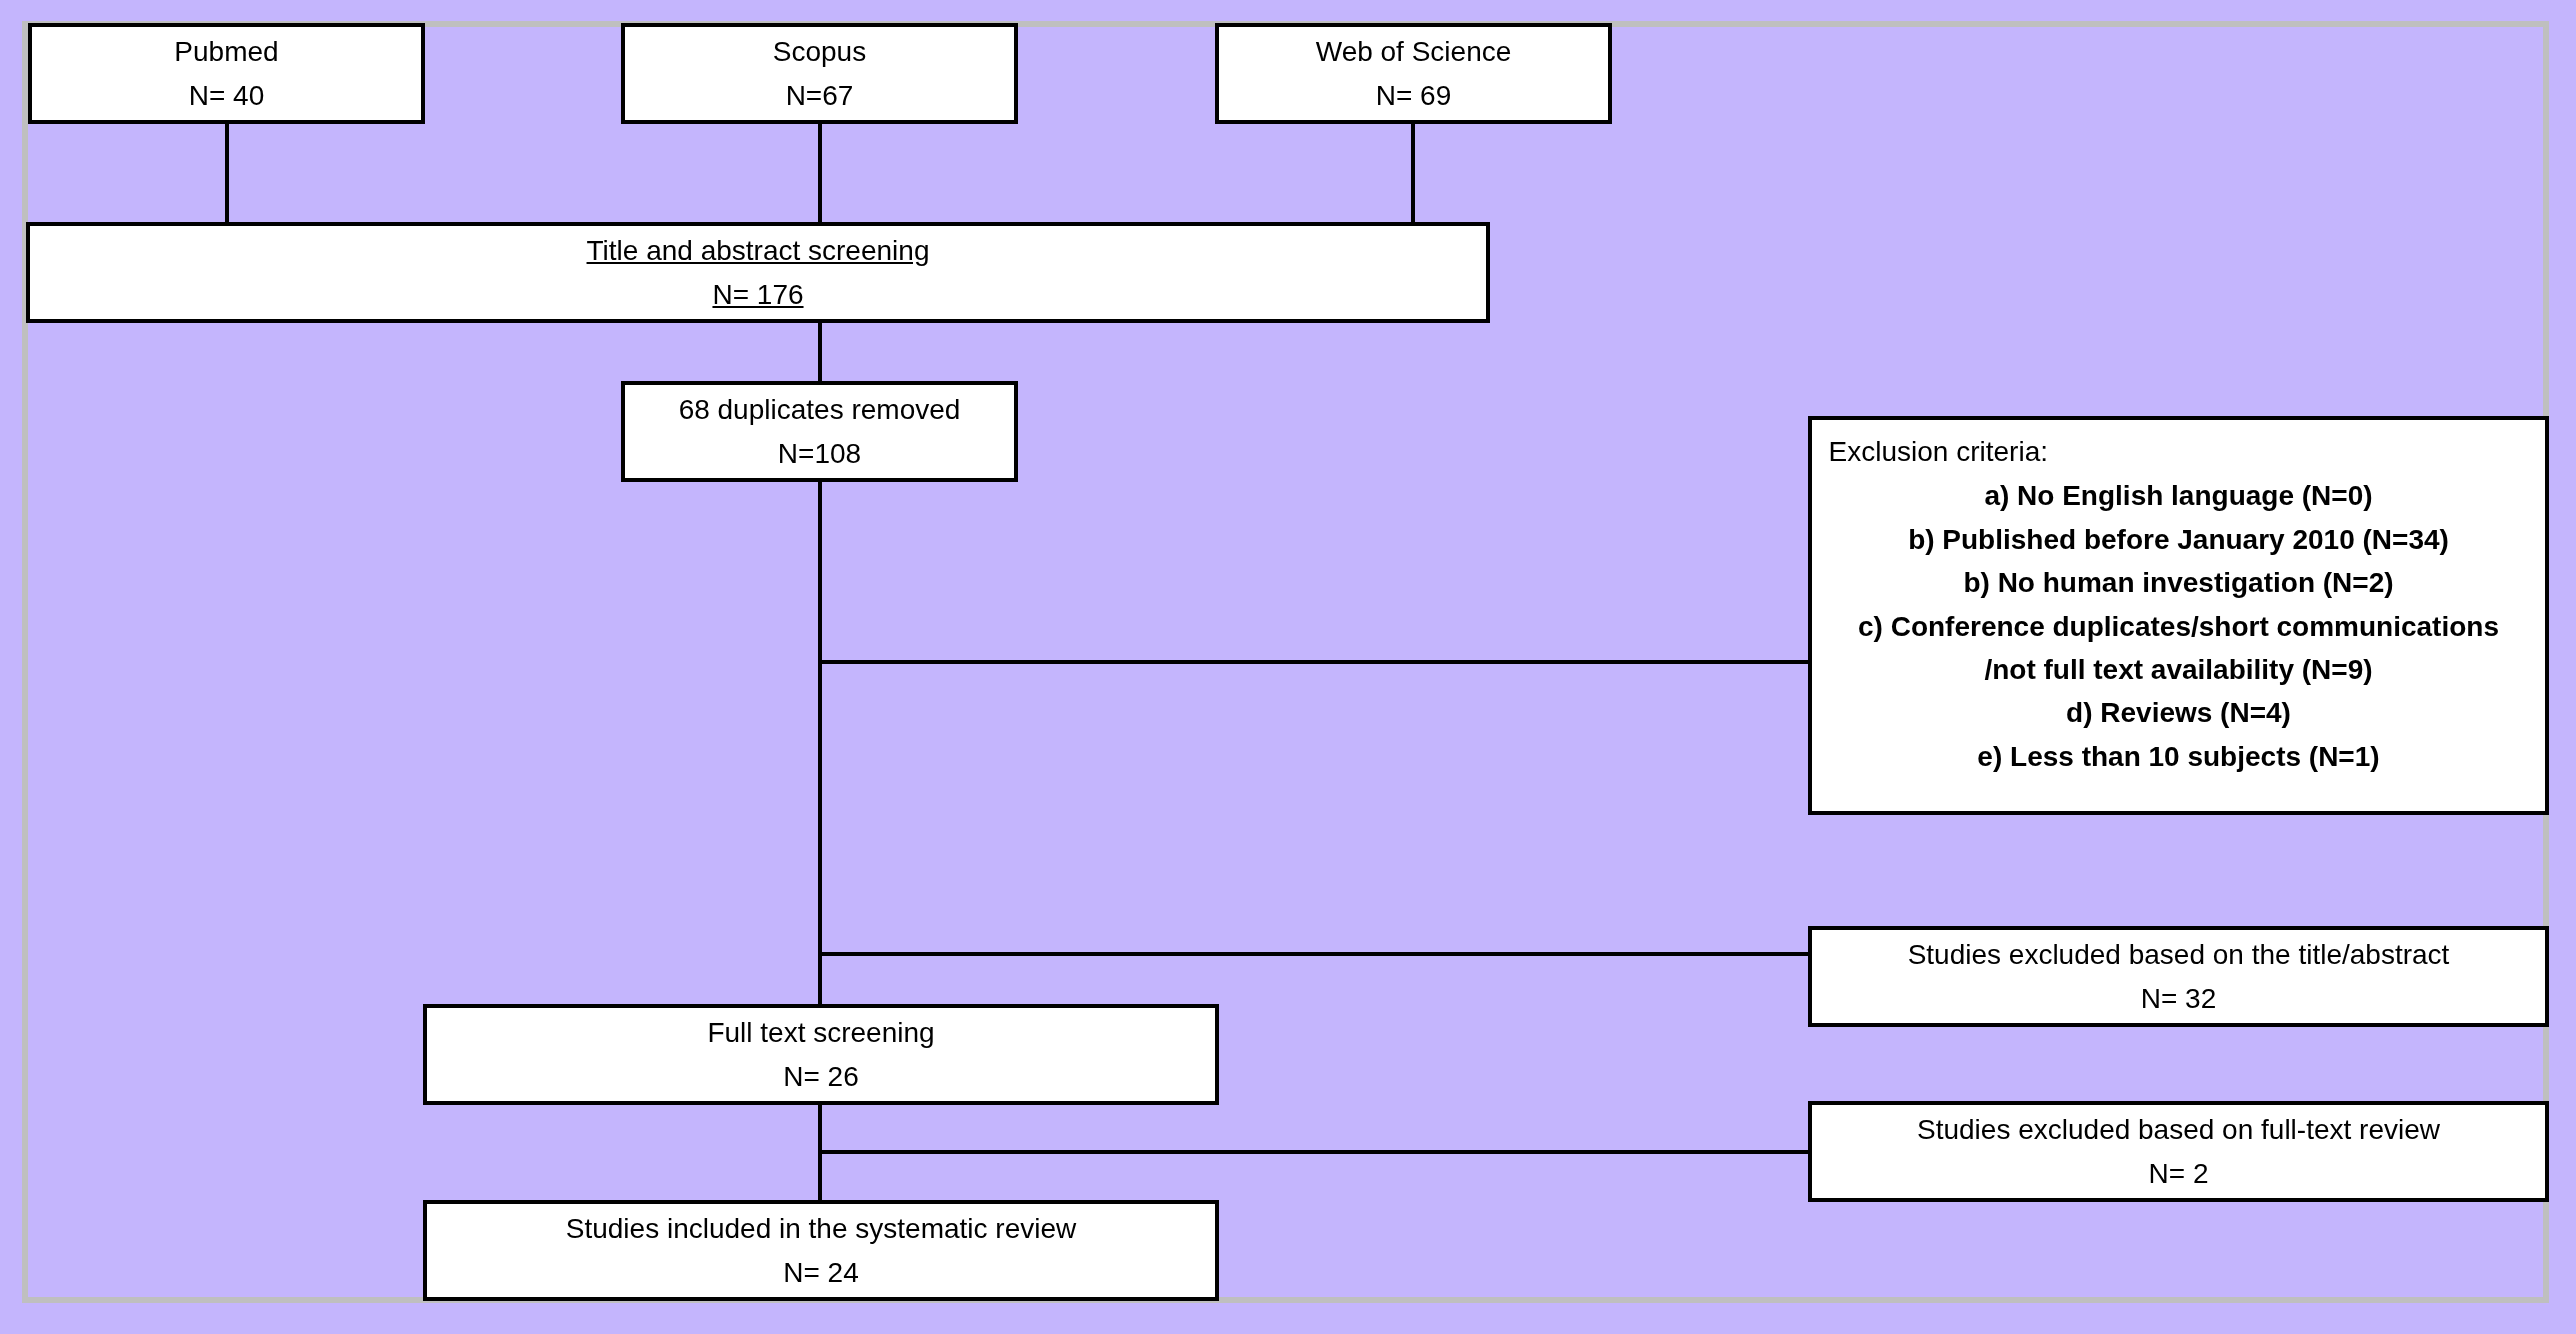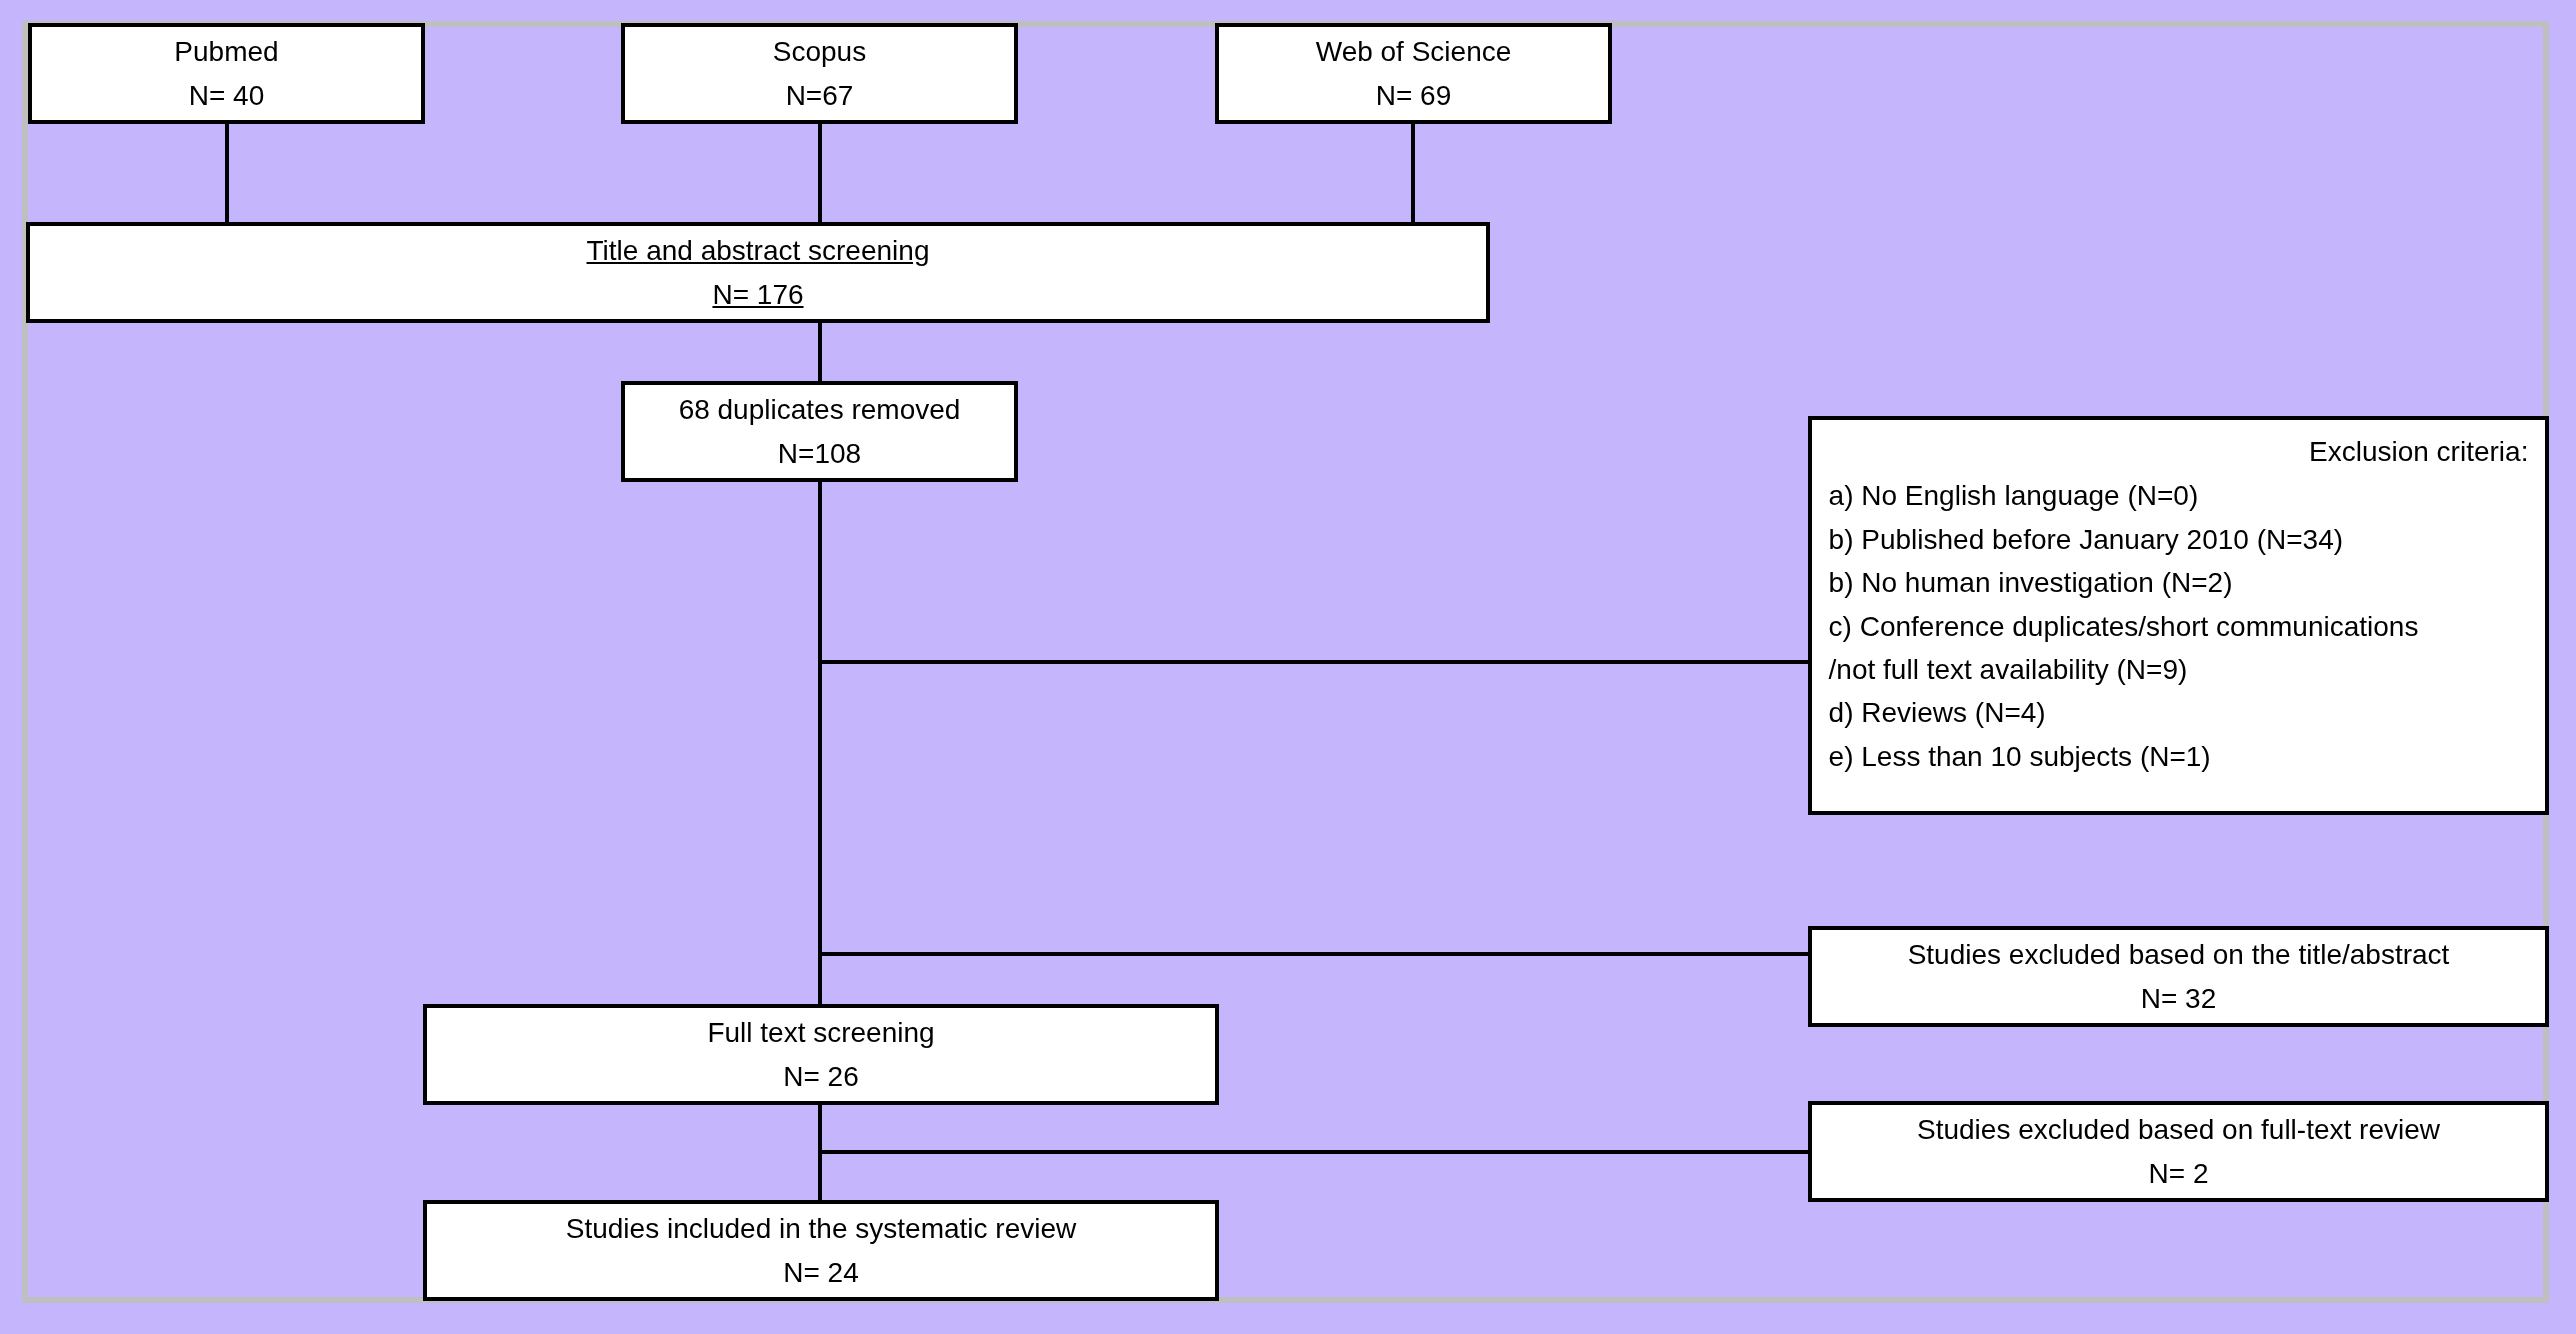--- a/index.html
+++ b/index.html
@@ -50,29 +50,30 @@
     white-space: nowrap;
   }
 
   
   #exclusion-criteria-box {
     align-items: stretch;
     justify-content: flex-start;
     padding: 9.7px 16.6px 9.7px 16.6px;
   }
   #exclusion-criteria-box .crit-title {
-    text-align: right;
+    text-align: left;
     display: block;
     white-space: nowrap;
     margin-bottom: 1.4px;
   }
   #exclusion-criteria-box .crit-item {
-    text-align: left;
+    text-align: center;
     display: block;
     white-space: nowrap;
+    font-weight: bold;
   }
 
   
   .conn {
     position: absolute;
     background: #000000;
     z-index: 1;
   }
   .conn.v { width: 4.2px; }
   .conn.h { height: 4.2px; }

